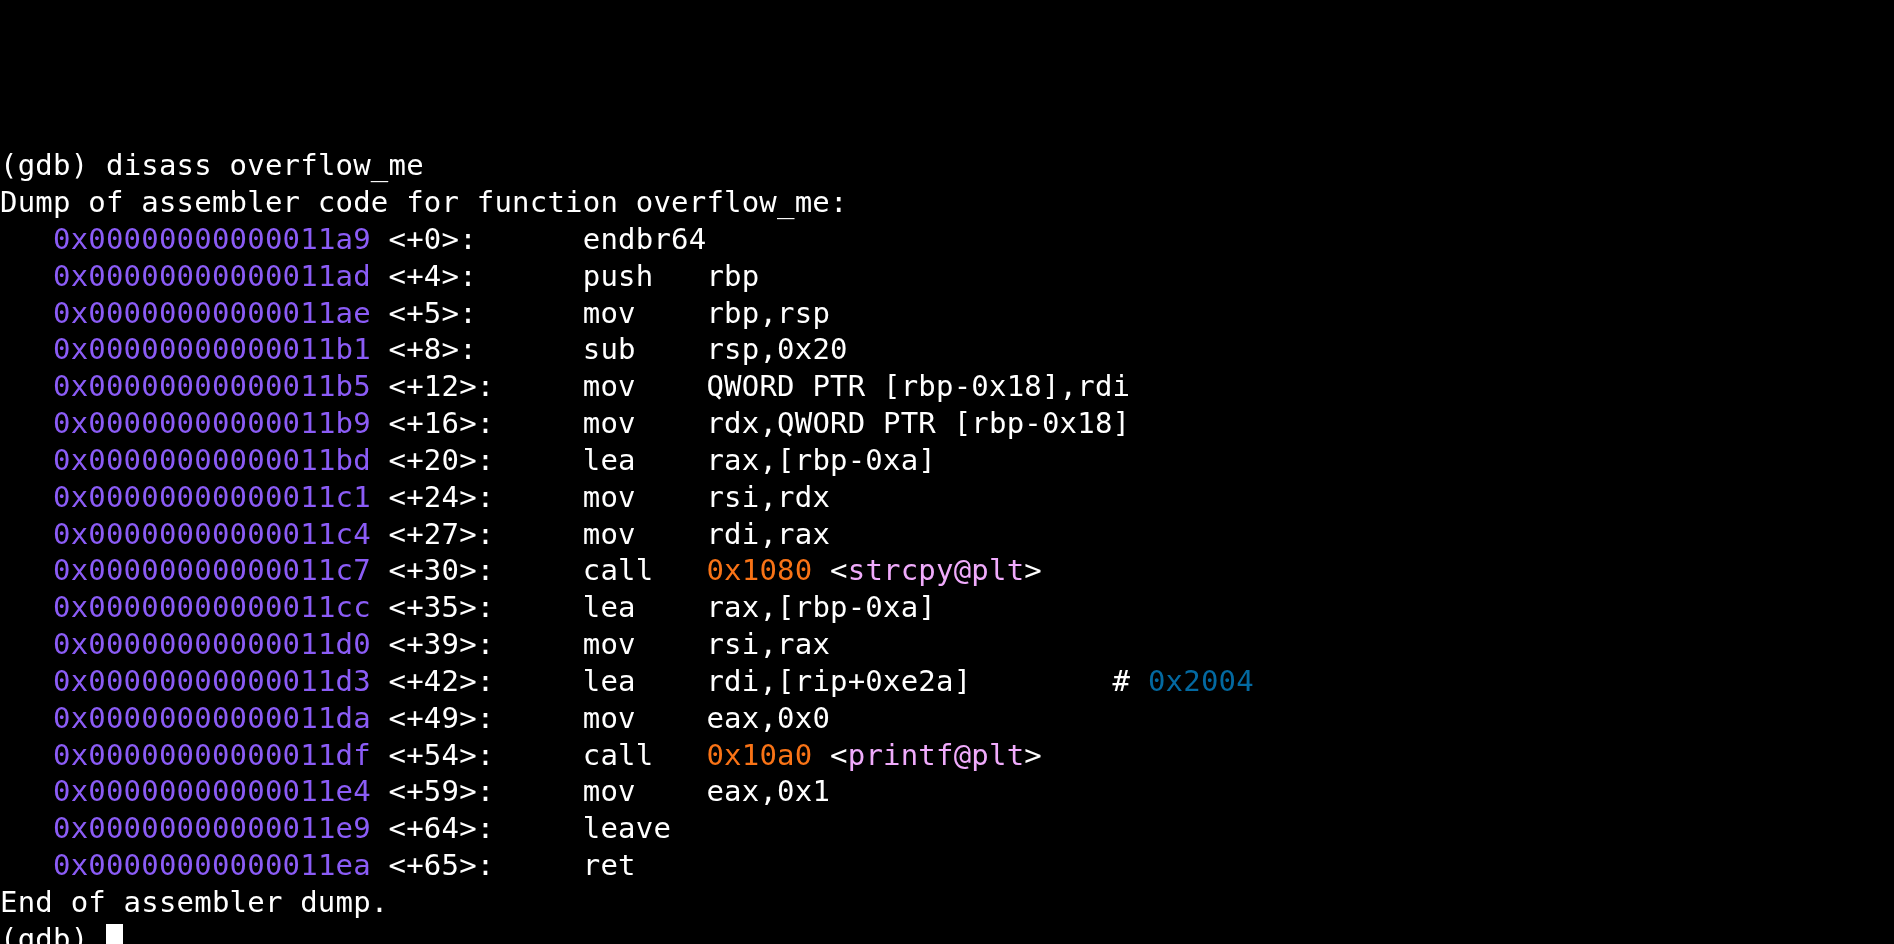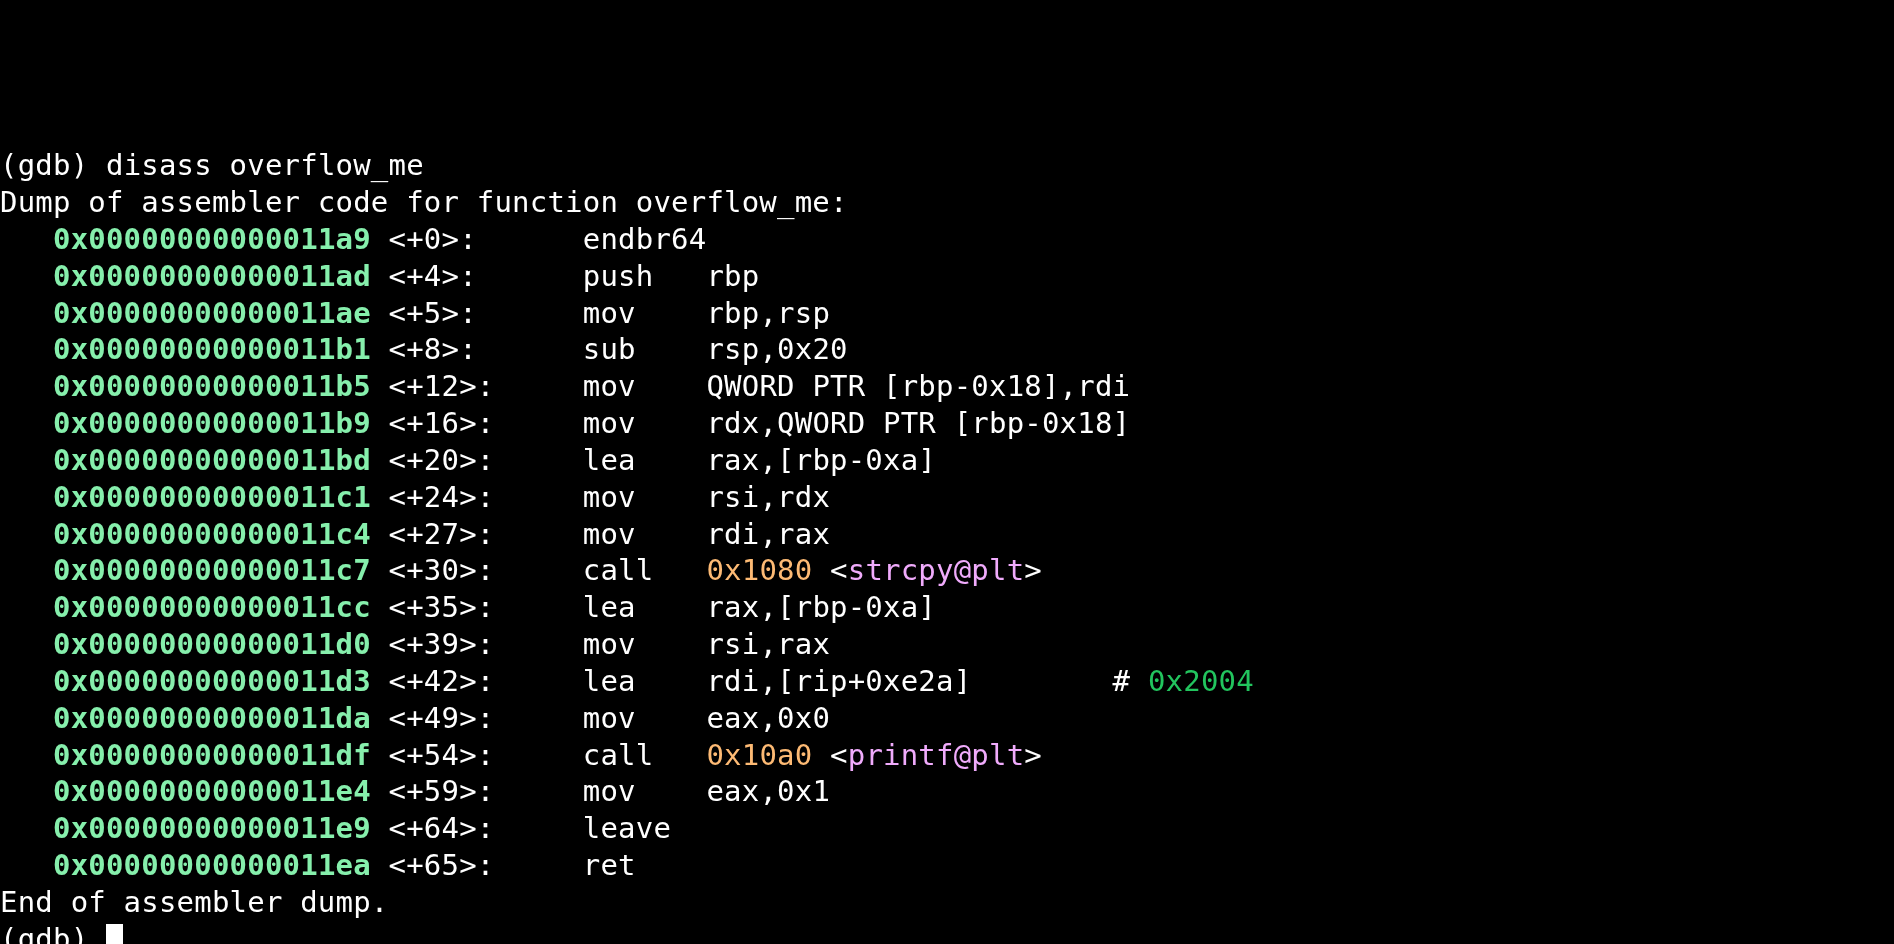--- a/index.html
+++ b/index.html
@@ -10,32 +10,31 @@
     font-family: "DejaVu Sans Mono", "Liberation Mono", "Courier New", monospace;
     font-size: 29px;
     line-height: 1.27;
     white-space: pre;
     letter-spacing: 0.2px;
   }
   .term {
     padding: 0;
   }
   .addr {
-    color: #86efac;
-    font-weight: bold;
+    color: #8b5cf6;
   }
   .call-target {
-    color: #fdba74;
+    color: #f97316;
     text-align: center;
   }
   .sym {
     color: #f0abfc;
   }
   .comment-addr {
-    color: #22c55e;
+    color: #0369a1;
   }
   .cursor {
     display: inline-block;
     width: 0.6em;
     height: 1.1em;
     background: #fff;
     vertical-align: text-bottom;
   }
   .line {
     display: block;

